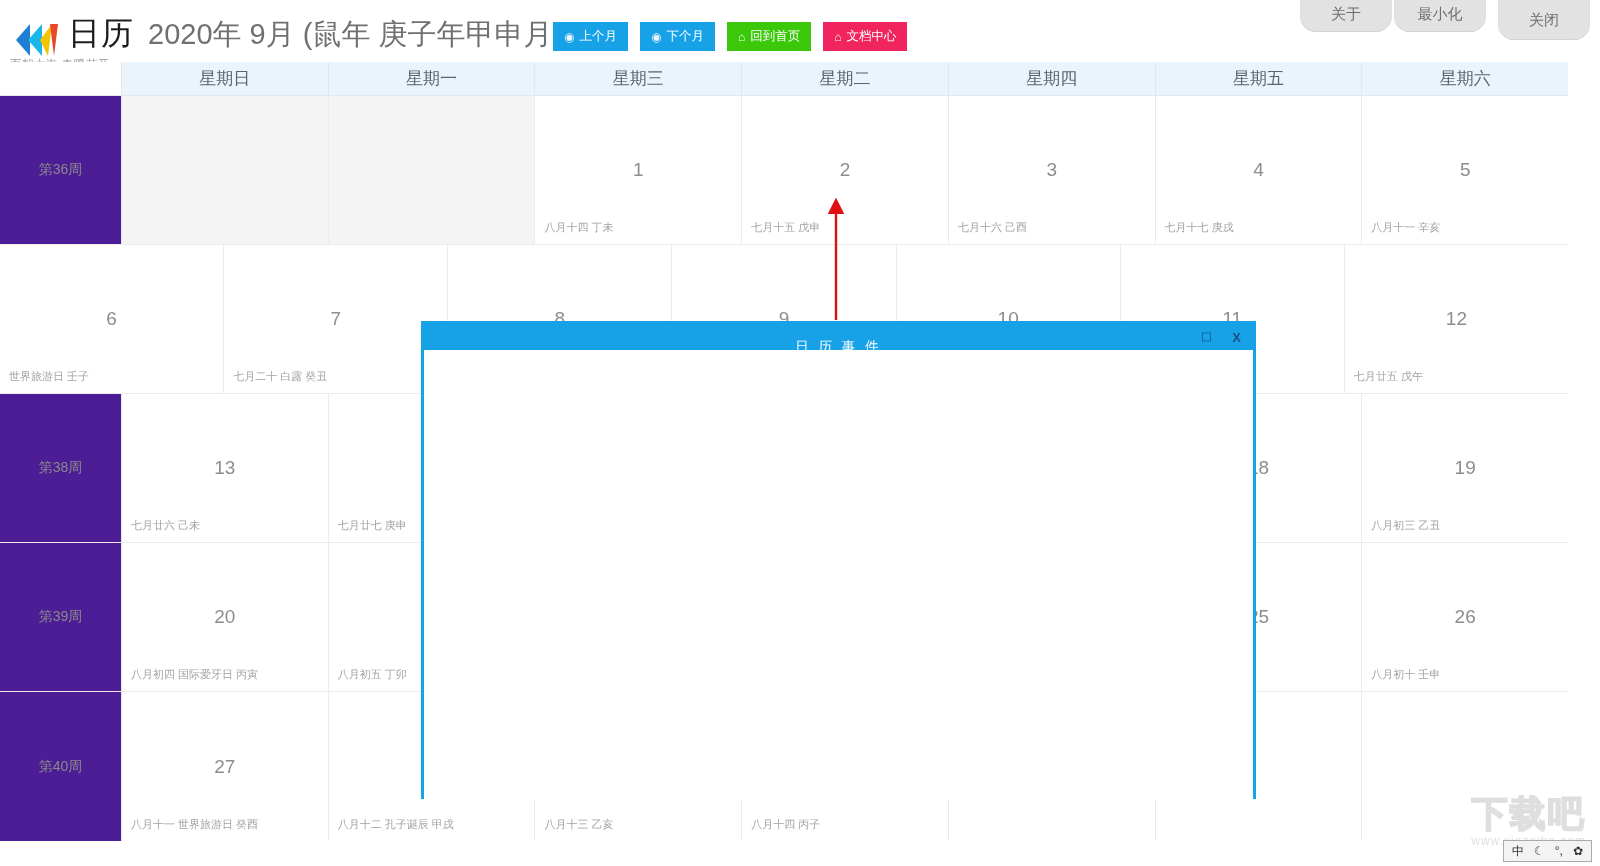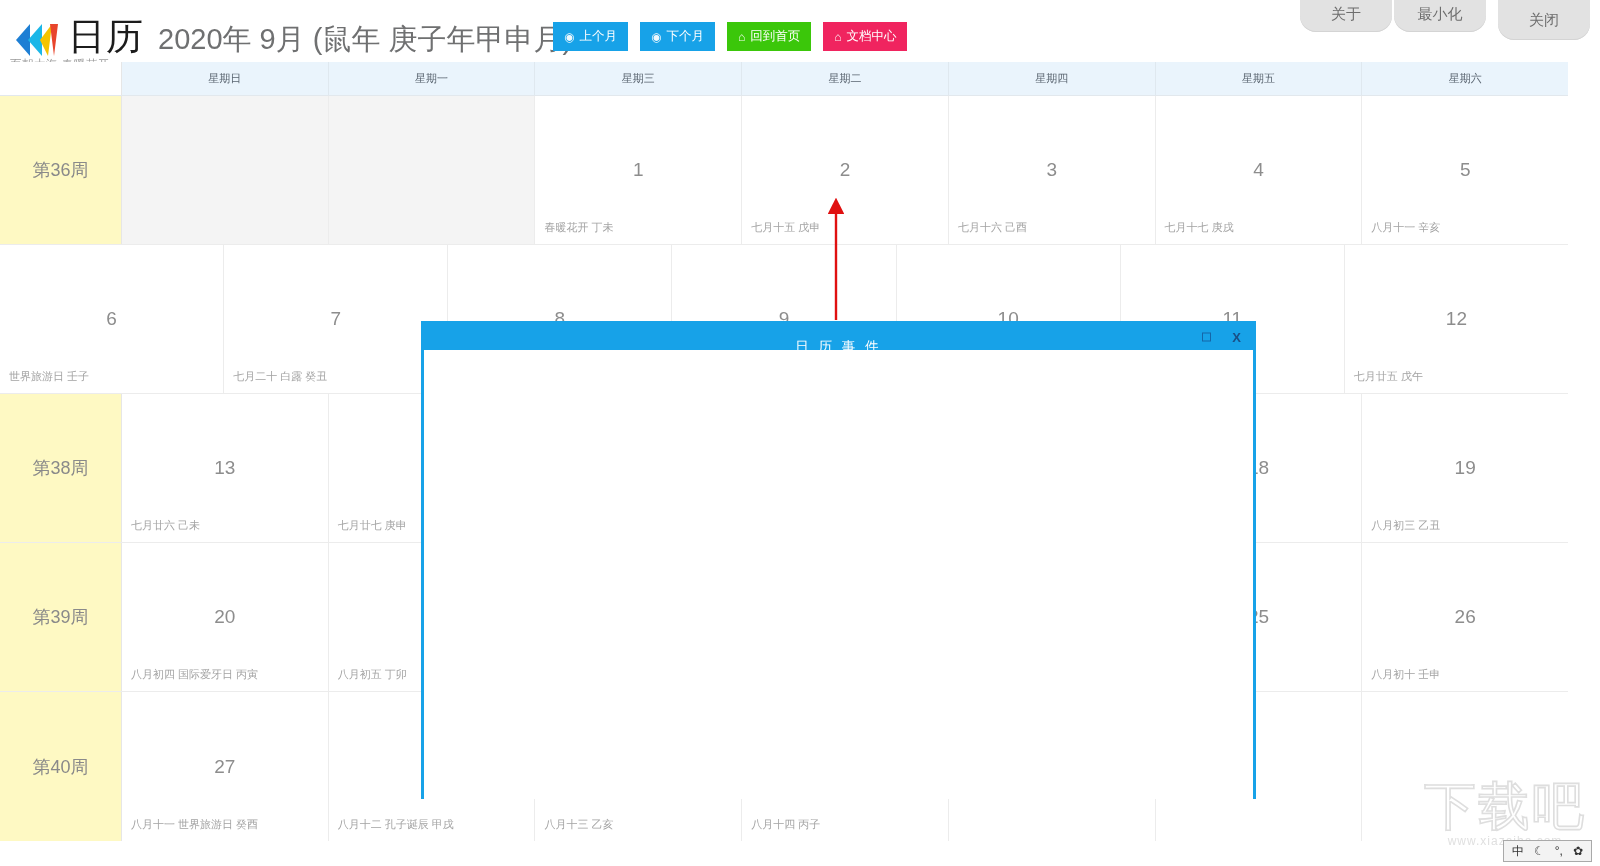--- a/index.html
+++ b/index.html
@@ -10,21 +10,21 @@
     background: #ffffff;
     font-family: "Liberation Sans", "DejaVu Sans", sans-serif;
   }
   #app { position: relative; width: 1600px; height: 866px; background:#fff; }
 
   
   .topbar { position:absolute; left:0; top:0; width:1600px; height:62px; background:#fff; }
 
   .logo { position:absolute; left:14px; top:22px; width:46px; height:36px; }
   .title-area { position:absolute; left:68px; top:12px; display:flex; align-items:baseline; }
-  .app-name { font-size:37px; color:#1c1c1c; font-weight:400; letter-spacing:1px; }
+  .app-name { font-size:32px; color:#1c1c1c; font-weight:400; letter-spacing:1px; }
   .cal-title { font-size:29px; color:#6f7071; margin-left:14px; font-weight:400; white-space:nowrap;}
 
   .tb-buttons { position:absolute; left:553px; top:22px; display:flex; gap:12px; }
   .tb-btn {
     height:29px; padding:0 11px; border:none; color:#fff; font-size:12.5px;
     display:flex; align-items:center; gap:5px; cursor:pointer;
     font-family:"Liberation Sans","DejaVu Sans",sans-serif; line-height:1;
   }
   .tb-btn.blue { background:#17a2e8; }
   .tb-btn.green { background:#3bc70a; }
@@ -50,29 +50,29 @@
     font-size:11.5px; color:#9b9b9b; letter-spacing:.5px;
   }
 
   
   .cal { position:absolute; left:0; top:62px; width:1568px; height:804px; }
 
   .weekhead { display:flex; height:34px; background:#eaf4fc; border-bottom:1px solid #e2e8ed; }
   .wk-corner { width:122px; flex:0 0 122px; background:#fff; border-right:1px solid #e6e6e6;}
   .wk-cell {
     flex:1 1 0; display:flex; align-items:center; justify-content:center;
-    font-size:11px; color:#5a6570; border-right:1px solid #dfe8ef;
+    font-size:17px; color:#5a6570; border-right:1px solid #dfe8ef;
   }
   .wk-cell:last-child { border-right:none; }
 
   .weekrow { display:flex; height:149px; border-bottom:1px solid #ececec; }
   .weekrow:last-child { border-bottom:none; }
   .wlabel {
     width:122px; flex:0 0 122px; display:flex; align-items:center; justify-content:center;
-    font-size:18px; color:#8a8a8a; border-right:1px solid #e6e6e6; background:#fef9c3;
+    font-size:14px; color:#8a8a8a; border-right:1px solid #e6e6e6; background:#4c1d95;
   }
   .daycell {
     flex:1 1 0; position:relative; border-right:1px solid #ececec; background:#fff;
   }
   .daycell:last-child { border-right:none; }
   .daycell.out { background:#f4f4f4; }
   .daynum {
     position:absolute; top:0; left:0; right:0; height:100%;
     display:flex; align-items:center; justify-content:center;
     font-size:19px; color:#8d8d8d; font-weight:400;
@@ -104,21 +104,21 @@
     color:#1a4f86; font-size:13px; font-weight:bold; cursor:pointer;
   }
   .dlg-body { height:449px; background:#fff; }
 
   
   .watermark {
     position:absolute; right:14px; bottom:18px; text-align:center;
     color:#d8d8d8; pointer-events:none; user-select:none;
   }
   .wm-big {
-    font-size:52px; font-weight:normal; letter-spacing:2px;
+    font-size:36px; font-weight:bold; letter-spacing:2px;
     color:transparent; -webkit-text-stroke:1.6px #dedede; line-height:1;
     font-family:"DejaVu Sans","Liberation Sans",sans-serif;
   }
   .wm-sm { font-size:12px; color:#e0e0e0; letter-spacing:1px; margin-top:2px; }
 
   
   .imebar {
     position:absolute; right:8px; bottom:4px; height:22px;
     background:#f3f3f3; border:1px solid #a9a9a9;
     display:flex; align-items:center; gap:10px; padding:0 8px;
@@ -196,21 +196,21 @@
           <div class="daycell out">
             <div class="daynum"></div>
             <div class="lunar"></div>
           </div>
           <div class="daycell out">
             <div class="daynum"></div>
             <div class="lunar"></div>
           </div>
           <div class="daycell">
             <div class="daynum">1</div>
-            <div class="lunar">春暖花开  丁未</div>
+            <div class="lunar">八月十四  丁未</div>
           </div>
           <div class="daycell">
             <div class="daynum">2</div>
             <div class="lunar">七月十五  戊申</div>
           </div>
           <div class="daycell">
             <div class="daynum">3</div>
             <div class="lunar">七月十六  己酉</div>
           </div>
           <div class="daycell">

